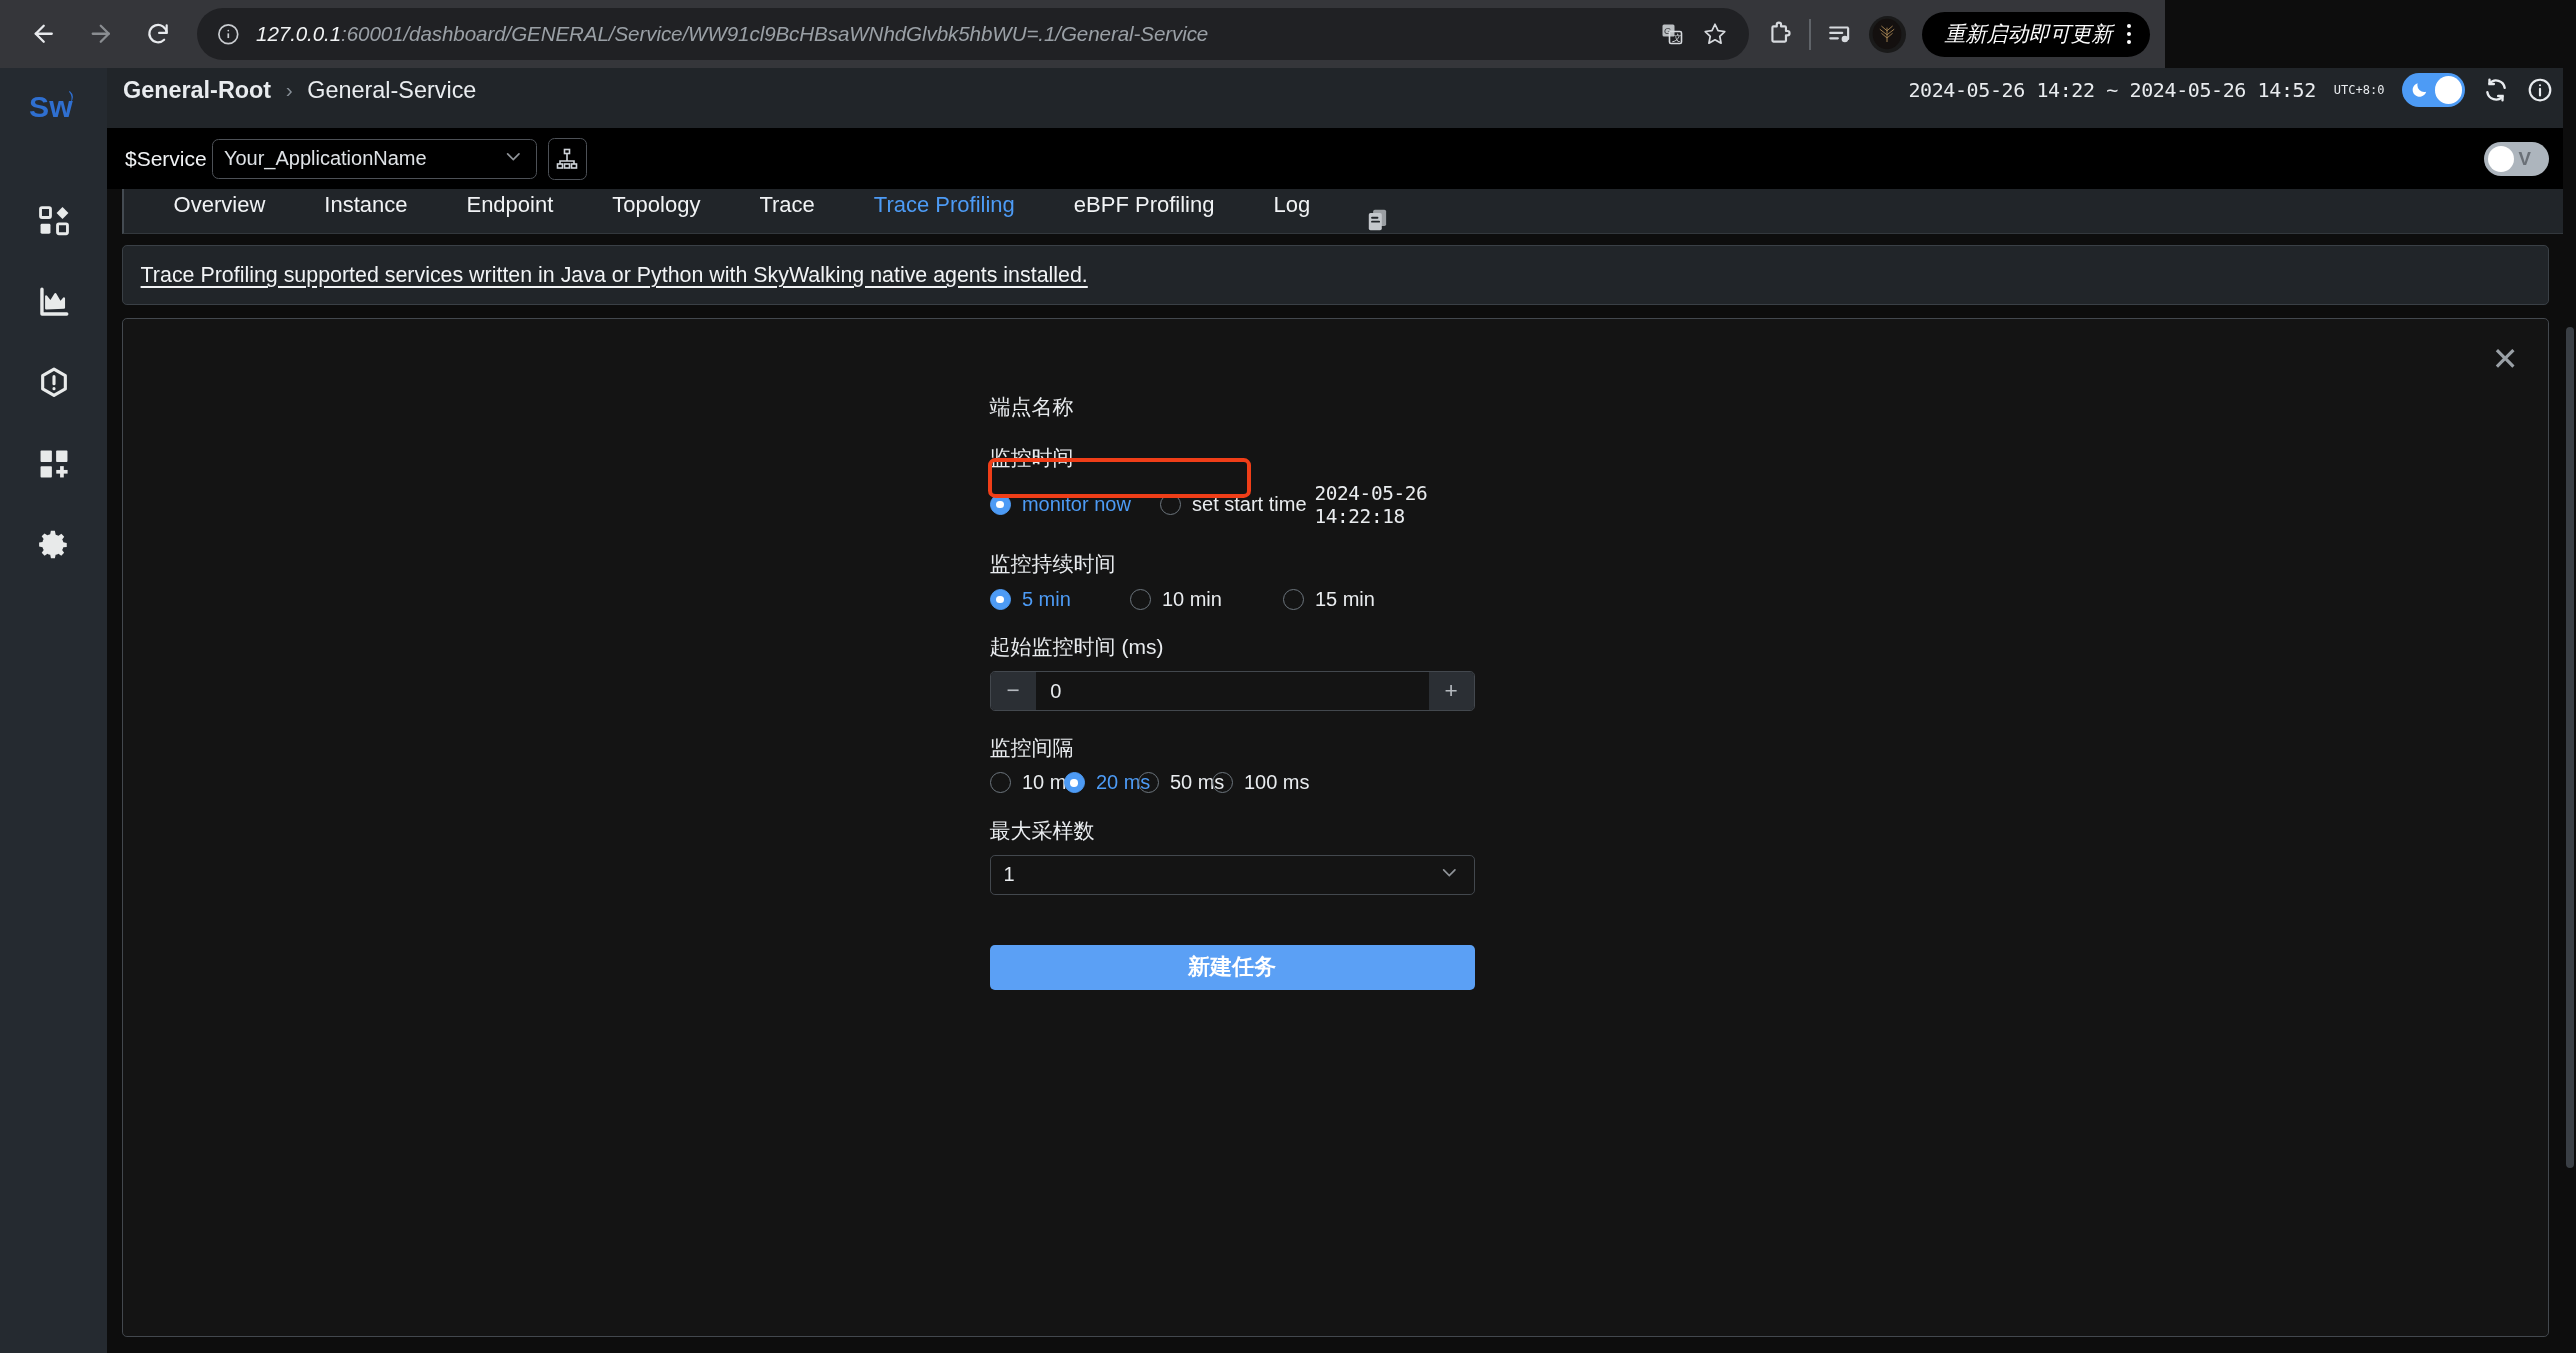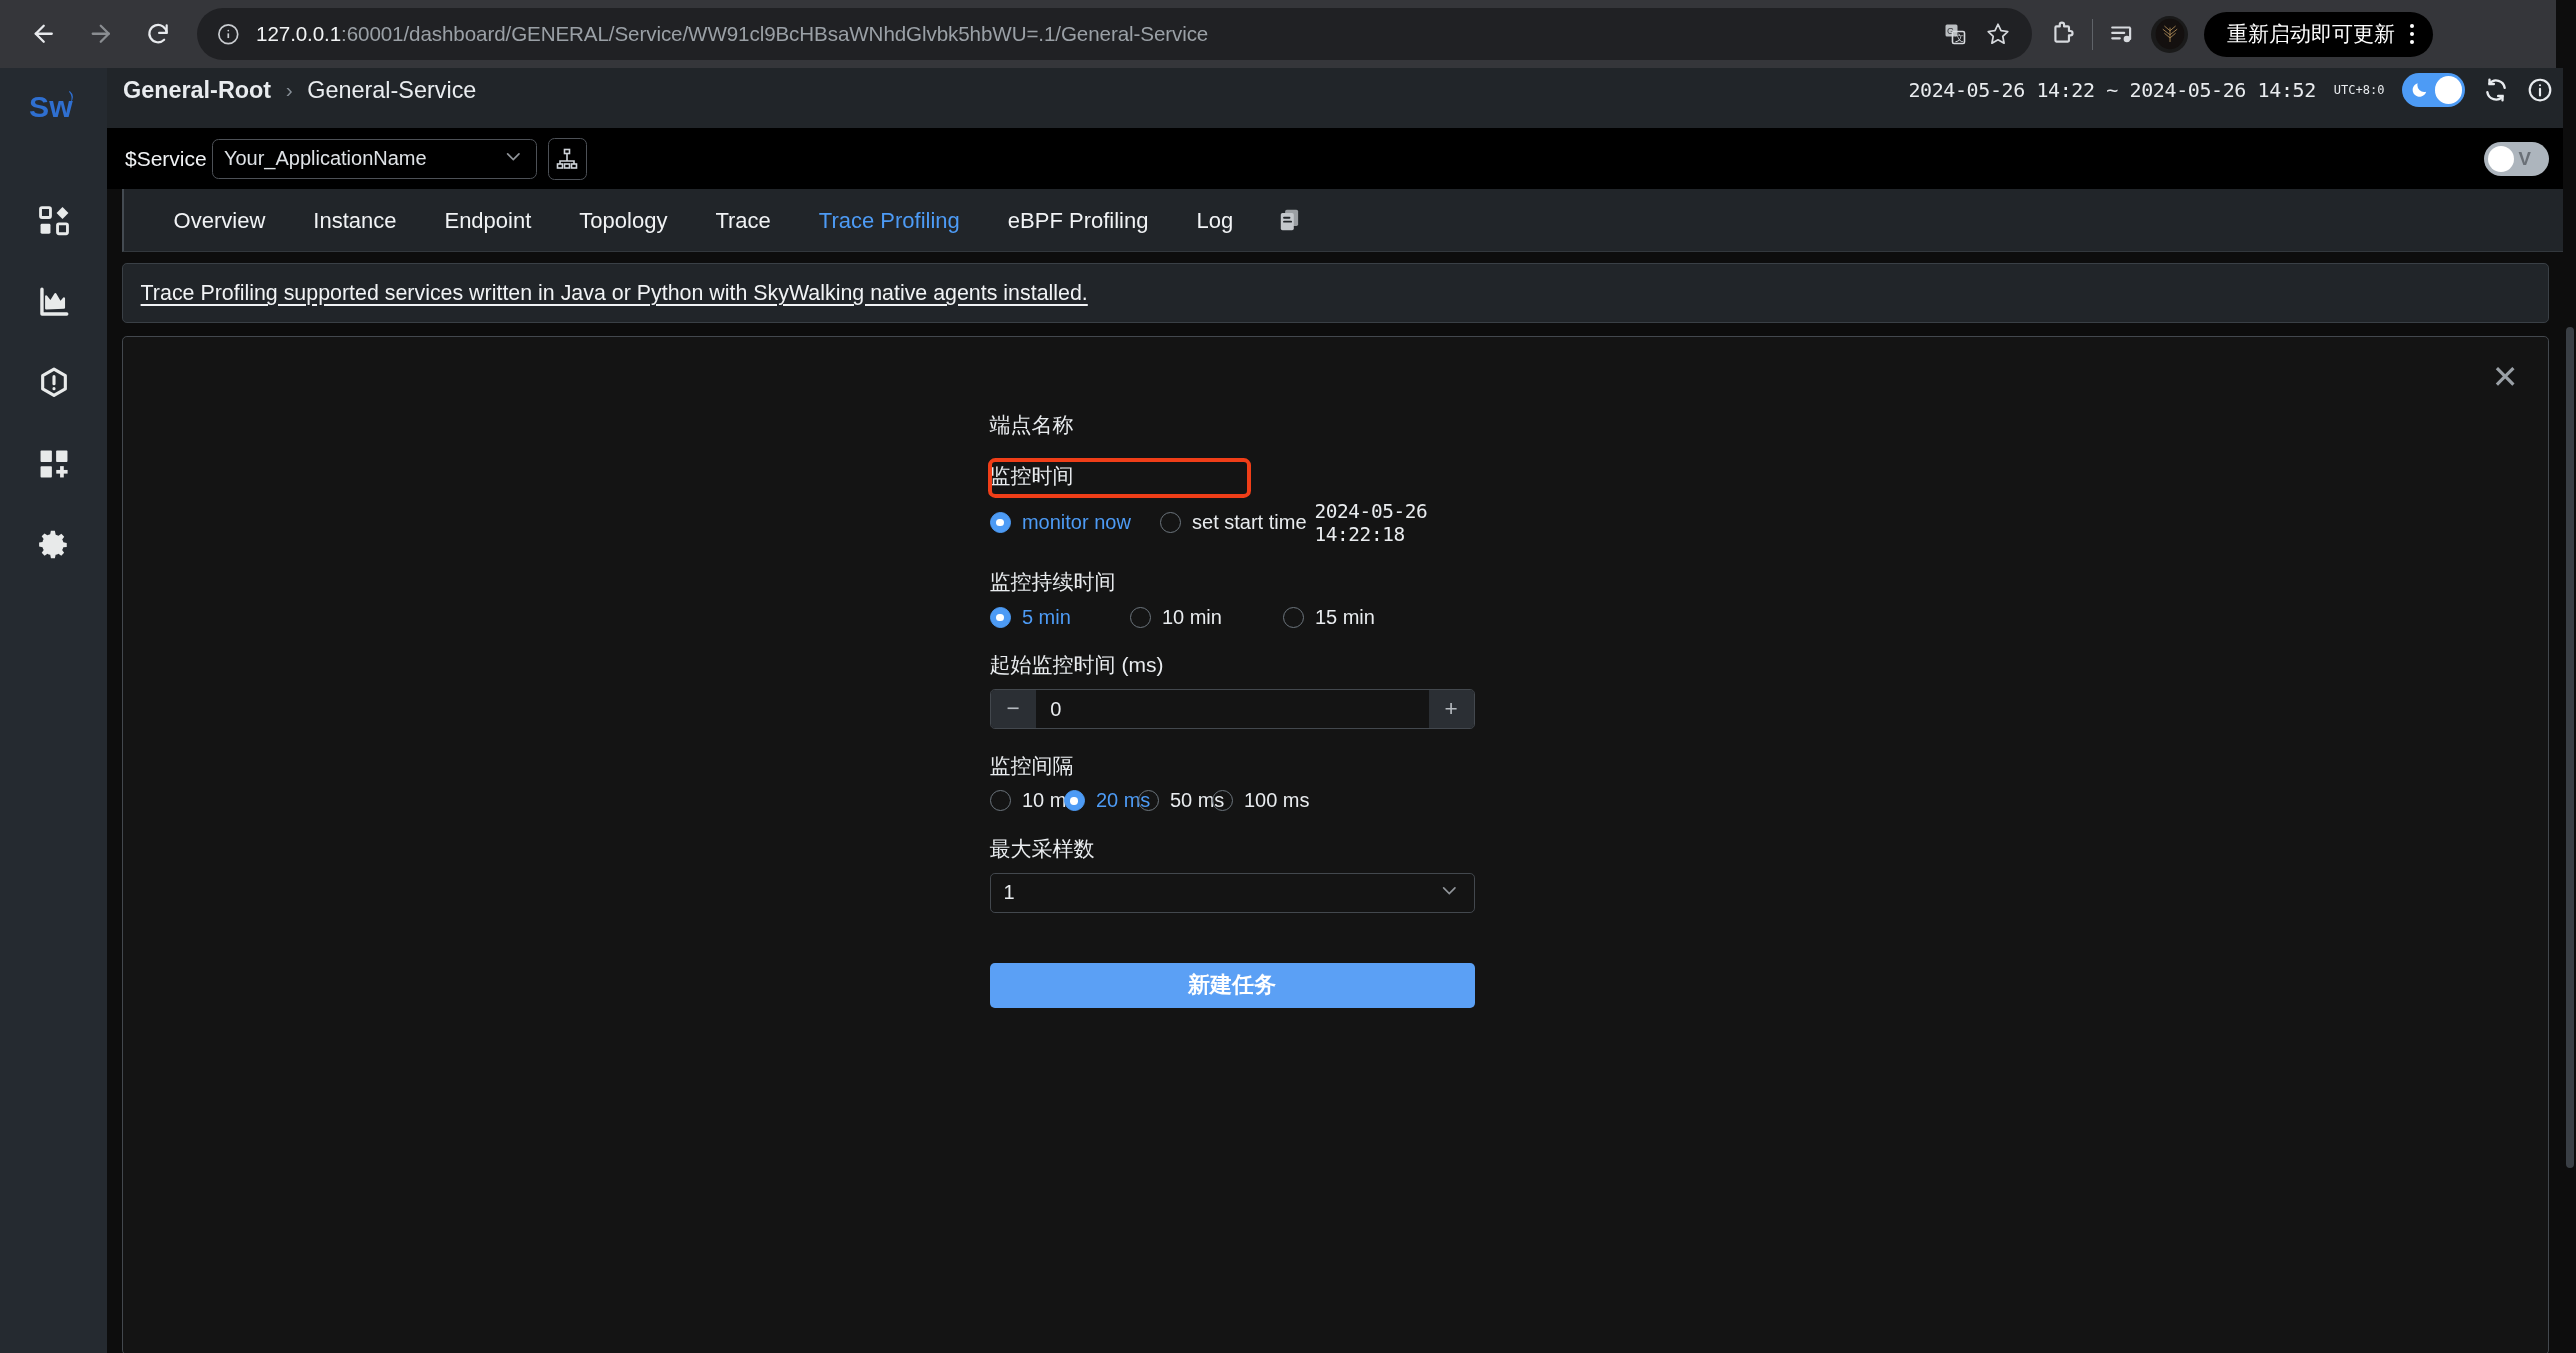--- a/index.html
+++ b/index.html
@@ -5,23 +5,23 @@
   * { box-sizing: border-box; margin: 0; padding: 0; }
   html, body {
     width: 2576px; height: 1353px;
     background: #0d0d0d;
     font-family: "Liberation Sans", sans-serif;
     overflow: hidden;
   }
 
   
   .browser-bar {
-    position: absolute; left: 0; top: 0; width: 2556px; height: 68px;
+    position: absolute; left: 0; top: 0; width: 2165px; height: 68px;
     background: #35363a;
-    display: flex; align-items: center;
+    display: flex; align-items: center; font-style: italic;
   }
   .nav-btns { display: flex; align-items: center; gap: 4.9px; padding-left: 18px; }
   .nav-btn {
     width: 52px; height: 52px; border-radius: 50%;
     display: flex; align-items: center; justify-content: center;
     color: #e8eaed;
   }
   .nav-btn.disabled { color: #8a8d91; }
   .nav-btn svg { display: block; }
 
@@ -122,23 +122,23 @@
   .vtoggle {
     margin-left: auto; margin-right: 27.5px;
     width: 65px; height: 34px; border-radius: 17px; background: #adb5bd;
     display: flex; align-items: center; padding: 0 4px; gap: 4.9px;
   }
   .vtoggle .knob { width: 26px; height: 26px; border-radius: 50%; background: #fff; }
   .vtoggle .vl { color: #6a7077; font-size: 18.6px; font-weight: bold; }
 
   
   .tabsrow {
-    position: relative; background: #212529; height: 63px;
+    position: relative; background: #212529; height: 45px;
     margin-left: 14.6px; border-left: 2.4px solid #444b52;
-    display: flex; align-items: center; padding-left: 26px; gap: 0;
+    display: flex; align-items: flex-end; padding-left: 26px; gap: 11px;
     border-bottom: 1.6px solid #33383d;
   }
   .tab {
     font-size: 22px; color: #f1f3f5; padding: 0 24px; line-height: 57px; white-space: nowrap;
   }
   .tab.active { color: #4d9bf5; }
   .tab-copy { padding: 0 19.4px; display: flex; align-items: center; color: #c4c8cc; }
 
   
   .banner-wrap { padding: 11.3px 27.5px 0 14.6px; }

